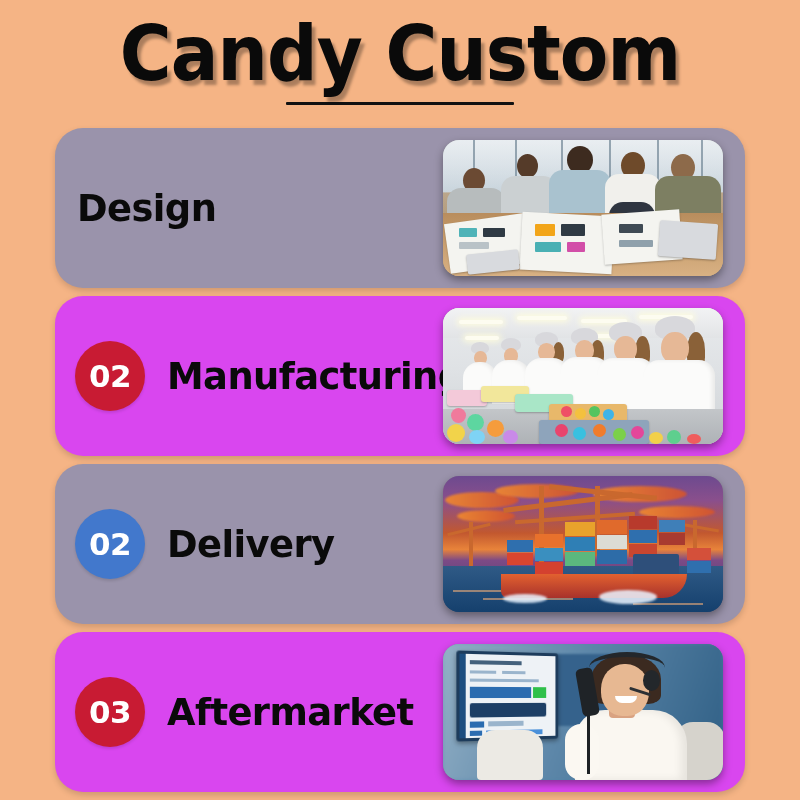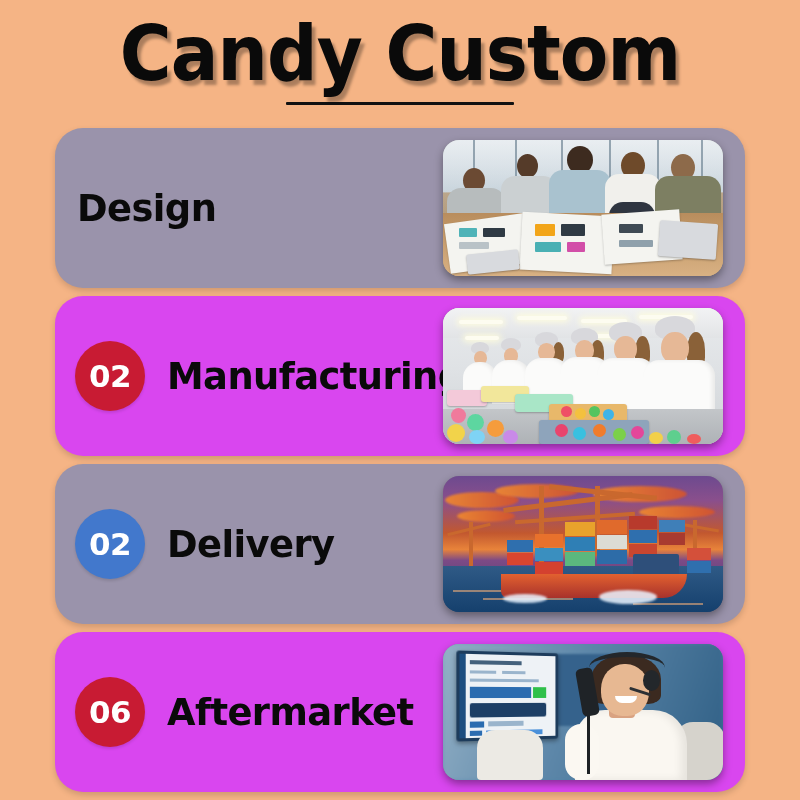--- a/index.html
+++ b/index.html
@@ -432,21 +432,21 @@
         <div class="super" style="left:190px;top:78px;width:46px;height:22px"></div>
         <div class="hull" style="left:58px;top:98px;width:186px;height:24px"></div>
         <div class="wake" style="left:156px;top:114px;width:58px;height:14px"></div>
         <div class="wake" style="left:60px;top:118px;width:44px;height:9px"></div>
       </div>
     </div>
   </div>
 
   <div class="row red">
     <div class="badge crim">
-      <span>06</span>
+      <span>03</span>
     </div>
     <div class="row-label">Aftermarket</div>
 
     <div class="thumb">
       <div class="scene s4">
         <div class="blurbg"></div>
         <div class="mon2" style="left:96px;top:10px;width:72px;height:72px"></div>
 
         <div class="monitor" style="left:14px;top:8px;width:98px;height:82px">
           <div class="mbar" style="left:0;top:0;width:6px;height:100%;background:#1d4e80"></div>

